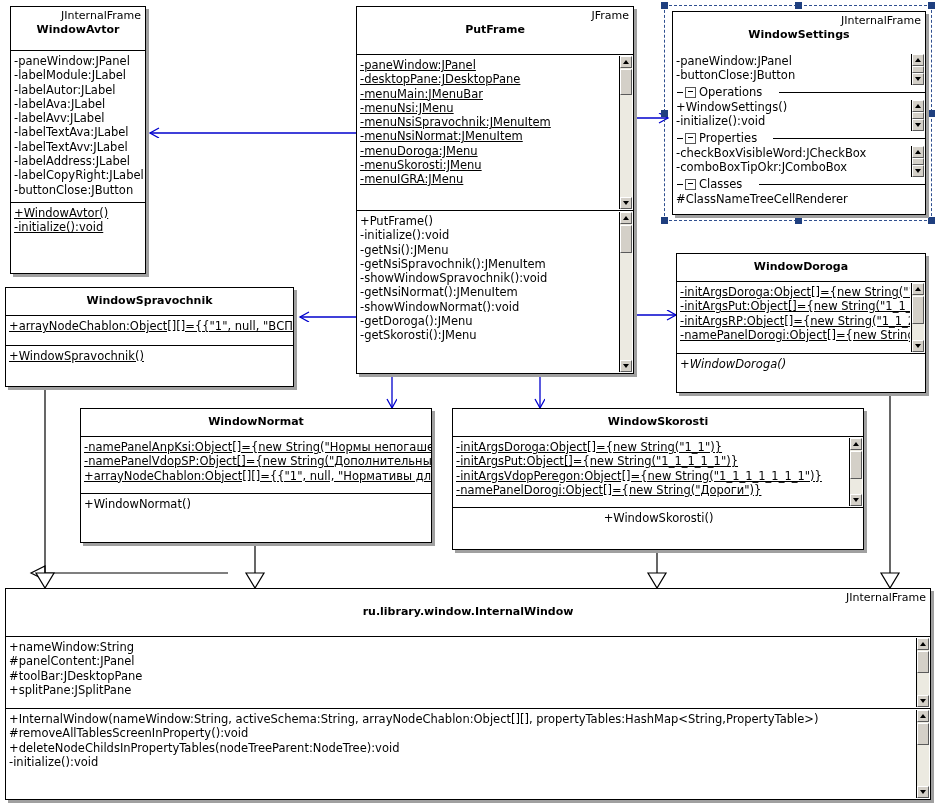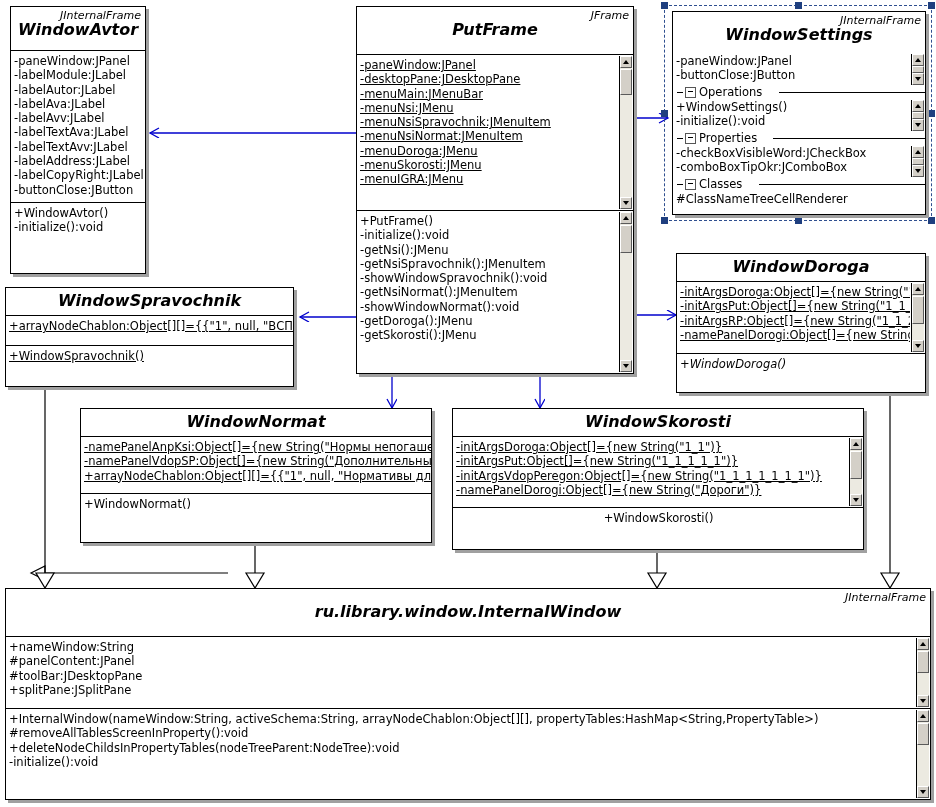--- a/index.html
+++ b/index.html
@@ -25,34 +25,33 @@
     color:#000;
     line-height:1.0;
   }
   .uml.noshadow{box-shadow:none;}
 
   .hdr{
     position:relative;
     border-bottom:1px solid #000;
     box-sizing:border-box;
     padding:2px 4px 16px 4px;
-    font-style:italic;
   }
   .stereo{
     display:block;
     text-align:right;
     font-size:11px;
     line-height:13px;
     white-space:nowrap;
   }
   .cname{
     display:block;
     text-align:center;
     font-weight:bold;
-    font-size:16px;
+    font-size:11px;
     line-height:16px;
     white-space:nowrap;
     overflow:hidden;
   }
 
   .compart{
     position:relative;
     border-bottom:1px solid #000;
     box-sizing:border-box;
     overflow:hidden;
@@ -222,21 +221,21 @@
       <div class="feat">-labelModule:JLabel</div>
       <div class="feat">-labelAutor:JLabel</div>
       <div class="feat">-labelAva:JLabel</div>
       <div class="feat">-labelAvv:JLabel</div>
       <div class="feat">-labelTextAva:JLabel</div>
       <div class="feat">-labelTextAvv:JLabel</div>
       <div class="feat">-labelAddress:JLabel</div>
       <div class="feat">-labelCopyRight:JLabel</div>
       <div class="feat">-buttonClose:JButton</div>
     </div>
-    <div class="compart" style="height:71px;">
+    <div class="compart" style="height:71px;text-decoration:underline;">
       <div class="feat">+WindowAvtor()</div>
       <div class="feat">-initialize():void</div>
     </div>
   </div>
 
   <div class="uml" style="left:356px;top:6px;width:278px;height:368px;">
     <div class="hdr" style="height:48px;">
       <span class="stereo">JFrame</span>
       <span class="cname">PutFrame</span>
     </div>

